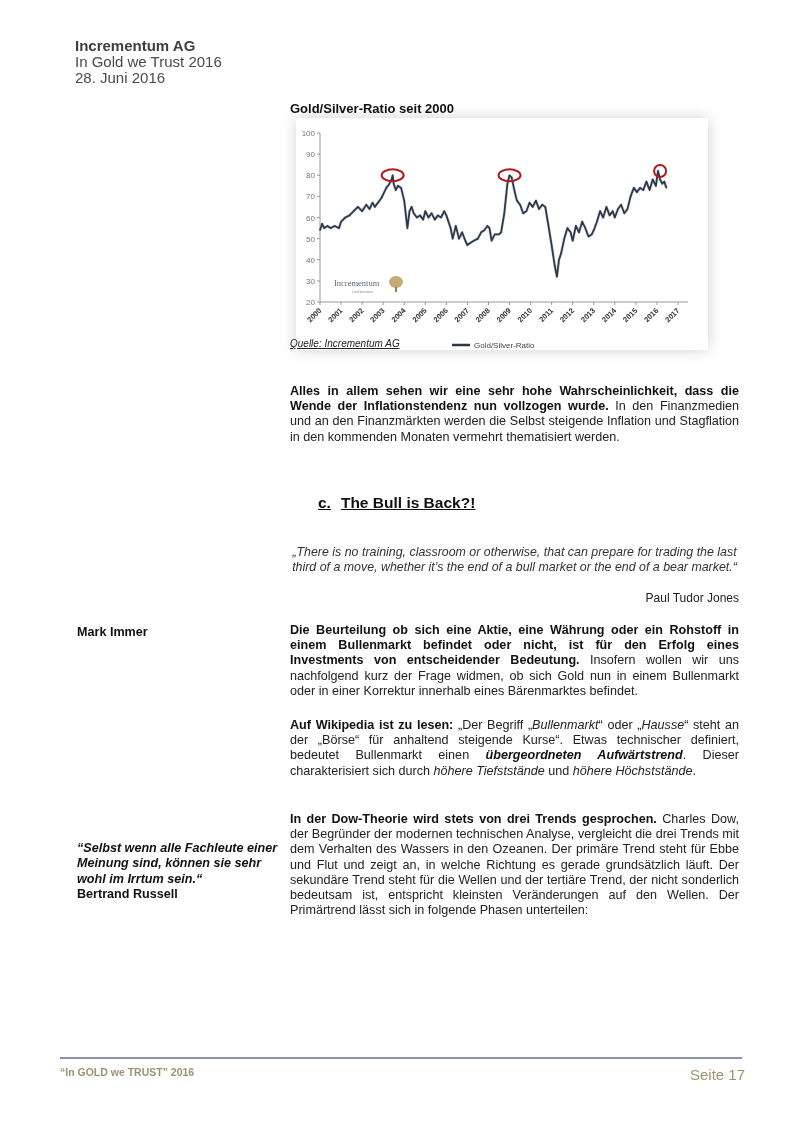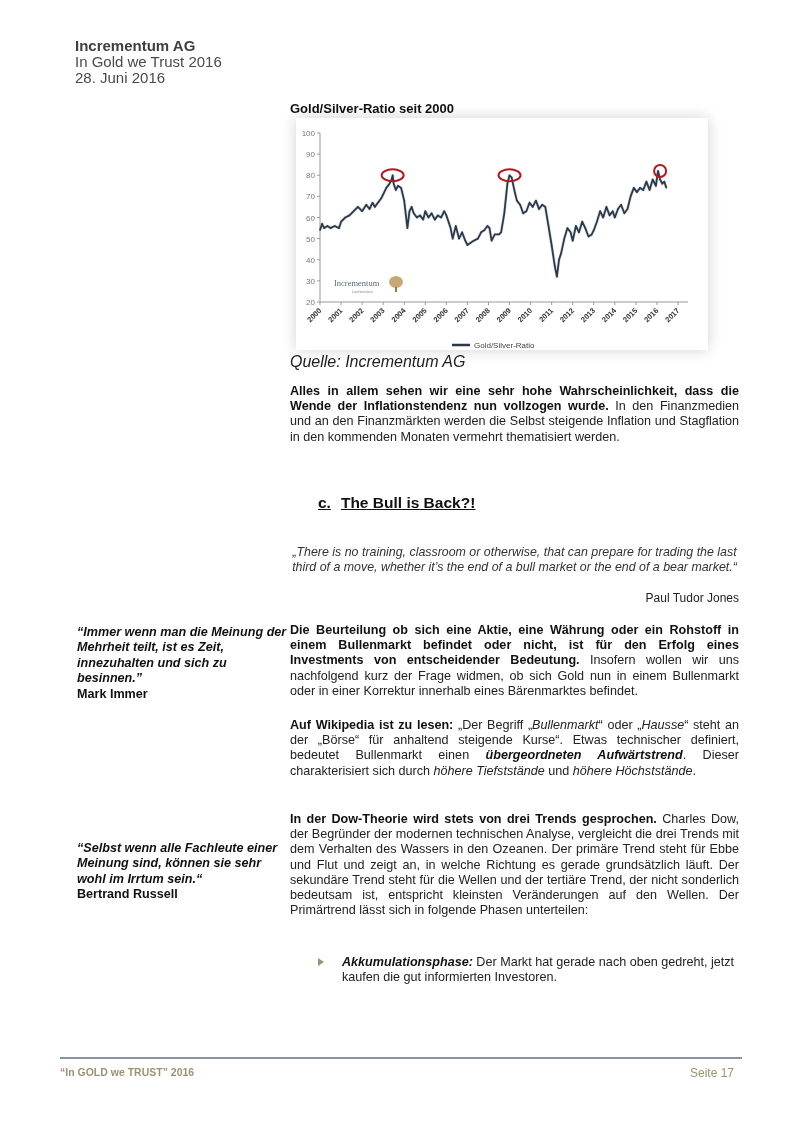--- a/index.html
+++ b/index.html
@@ -5,39 +5,39 @@
   html, body { margin: 0; padding: 0; background: #ffffff; }
   body { width: 795px; height: 1125px; position: relative; overflow: hidden;
          font-family: "Liberation Sans", sans-serif; color: #1a1a1a; }
   .abs { position: absolute; }
   .header { left: 75px; top: 38px; font-size: 15px; line-height: 16px; color: #4a4a4a; }
   .header .company { font-weight: bold; color: #3e3e3e; }
   .chart-title { left: 290px; top: 101px; font-size: 13px; font-weight: bold; color: #111; }
   .chart-frame { left: 296px; top: 118px; width: 412px; height: 232px;
                  box-shadow: 0 0 14px rgba(0,0,0,0.18); background: #fff; }
   svg.chart { position: absolute; left: 290px; top: 118px; }
-  .source { left: 290px; top: 353px; font-size: 16px; font-style: italic; color: #222; }
+  .source { left: 290px; top: 338px; font-size: 10px; font-style: italic; color: #222; text-decoration: underline; }
   .para { left: 290px; width: 449px; font-size: 12.6px; line-height: 15.2px; text-align: justify; color: #222; }
   .para b { color: #111; }
   .section-heading { left: 318px; top: 494px; font-size: 15.5px; font-weight: bold; color: #111; text-decoration: underline; }
   .section-heading .num { margin-right: 10px; }
   .section-heading .title { text-decoration: underline; }
   .quote-main { left: 290px; top: 545px; width: 449px; font-size: 12.4px; line-height: 15px;
                 font-style: italic; text-align: center; color: #333; }
   .quote-author { left: 290px; top: 591px; width: 449px; text-align: right; font-size: 12px; color: #222; }
   .side-quote { left: 77px; width: 210px; font-size: 12.6px; line-height: 15.4px; font-weight: bold; color: #111; }
   .side-quote .q { font-style: italic; }
   .bullet-list { left: 318px; top: 955px; width: 421px; }
   .bullet { position: relative; padding-left: 24px; font-size: 12.6px; line-height: 15.2px; color: #222; margin-bottom: 7px; }
   .bullet .tri { position: absolute; left: 0; top: 3px; width: 0; height: 0;
                  border-left: 6px solid #9a9477; border-top: 4.5px solid transparent; border-bottom: 4.5px solid transparent; }
   .bullet b { font-style: italic; color: #111; }
   .footer-line { left: 60px; top: 1057px; width: 682px; height: 2px; background: #8a94a0; }
   .footer-left { left: 60px; top: 1066px; font-size: 10.5px; font-weight: bold; color: #9b9370; }
-  .footer-right { left: 690px; top: 1066px; font-size: 12px; color: #9b9370; }
+  .footer-right { left: 690px; top: 1066px; font-size: 15px; color: #9b9370; }
 </style>
 </head>
 <body>
 
 <div class="abs header">
   <div class="company">Incrementum AG</div>
   <div>In Gold we Trust 2016</div>
   <div>28. Juni 2016</div>
 </div>
 
@@ -240,42 +240,37 @@
 </div>
 
 <div class="abs section-heading">
   <span class="num">c.</span><span class="title">The Bull is Back?!</span>
 </div>
 
 <div class="abs quote-main">„There is no training, classroom or otherwise, that can prepare for trading the last third of a move, whether it’s the end of a bull market or the end of a bear market.“</div>
 <div class="abs quote-author">Paul Tudor Jones</div>
 
 <div class="abs side-quote" style="top:625px;">
-  <div class="q">“Immer wenn man die Meinung der Mehrheit teilt, ist es Zeit, innezuhalten und sich zu besinnen.”</div>
   <div>Mark Immer</div>
 </div>
 <div class="abs side-quote" style="top:841px;">
   <div class="q">“Selbst wenn alle Fachleute einer Meinung sind, können sie sehr wohl im Irrtum sein.“</div>
   <div>Bertrand Russell</div>
 </div>
 
 <div class="abs para" style="top:623px;">
   <b>Die Beurteilung ob sich eine Aktie, eine Währung oder ein Rohstoff in einem Bullenmarkt befindet oder nicht, ist für den Erfolg eines Investments von entscheidender Bedeutung.</b><span> Insofern wollen wir uns nachfolgend kurz der Frage widmen, ob sich Gold nun in einem Bullenmarkt oder in einer Korrektur innerhalb eines Bärenmarktes befindet.</span>
 </div>
 
 <div class="abs para" style="top:718px;">
   <b>Auf Wikipedia ist zu lesen:</b><span> „Der Begriff „</span><i>Bullenmarkt</i><span>“ oder „</span><i>Hausse</i><span>“ steht an der „Börse“ für anhaltend steigende Kurse“. Etwas technischer definiert, bedeutet Bullenmarkt einen </span><b><i>übergeordneten Aufwärtstrend</i></b><span>. Dieser charakterisiert sich durch </span><i>höhere Tiefststände</i><span> und </span><i>höhere Höchststände</i><span>.</span>
 </div>
 
 <div class="abs para" style="top:812px;">
   <b>In der Dow-Theorie wird stets von drei Trends gesprochen.</b><span> Charles Dow, der Begründer der modernen technischen Analyse, vergleicht die drei Trends mit dem Verhalten des Wassers in den Ozeanen. Der primäre Trend steht für Ebbe und Flut und zeigt an, in welche Richtung es gerade grundsätzlich läuft. Der sekundäre Trend steht für die Wellen und der tertiäre Trend, der nicht sonderlich bedeutsam ist, entspricht kleinsten Veränderungen auf den Wellen. Der Primärtrend lässt sich in folgende Phasen unterteilen:</span>
 </div>
 
 <div class="abs bullet-list">
-  <div class="bullet">
-    <span class="tri"></span>
-    <b>Akkumulationsphase:</b><span> Der Markt hat gerade nach oben gedreht, jetzt kaufen die gut informierten Investoren.</span>
-  </div>
 </div>
 
 <div class="abs footer-line"></div>
 <div class="abs footer-left">“In GOLD we TRUST” 2016</div>
 <div class="abs footer-right">Seite 17</div>
 
 </body></html>

